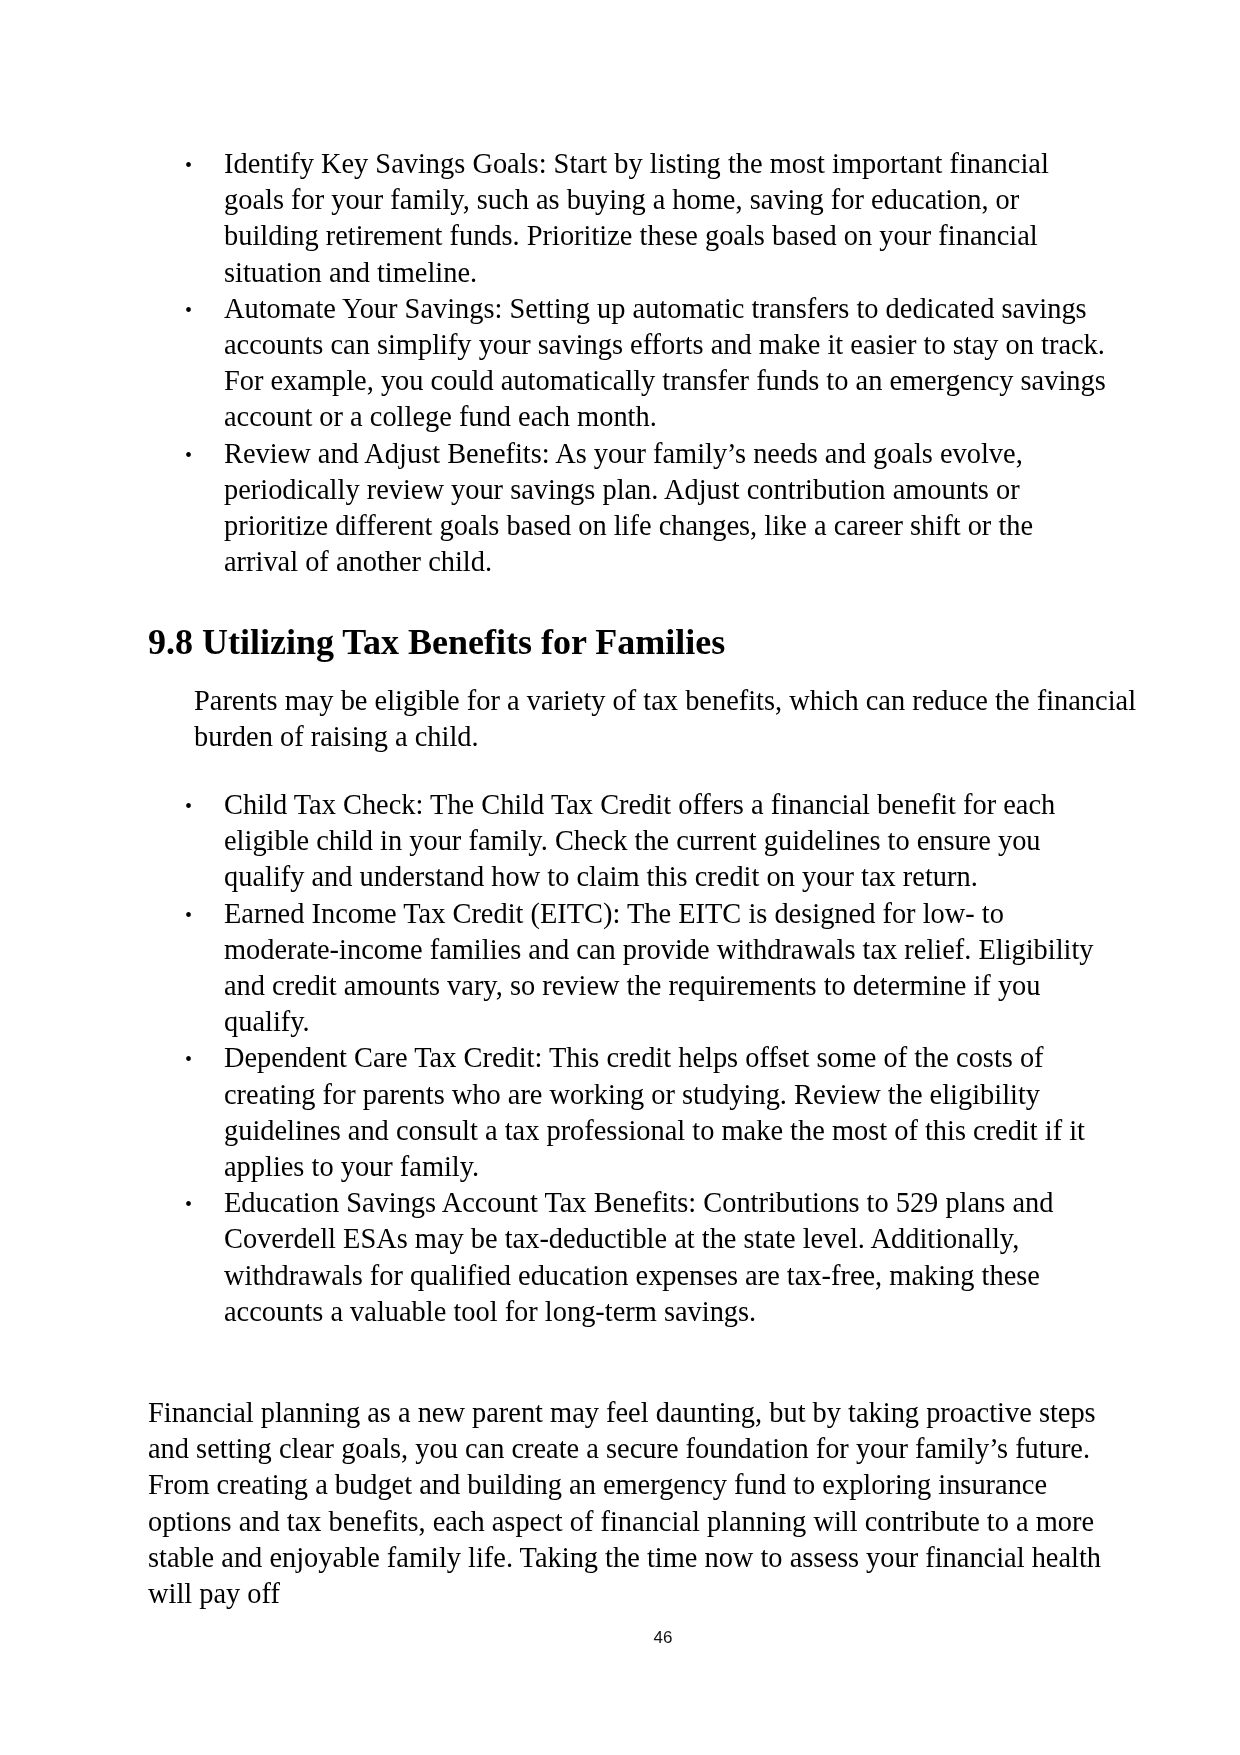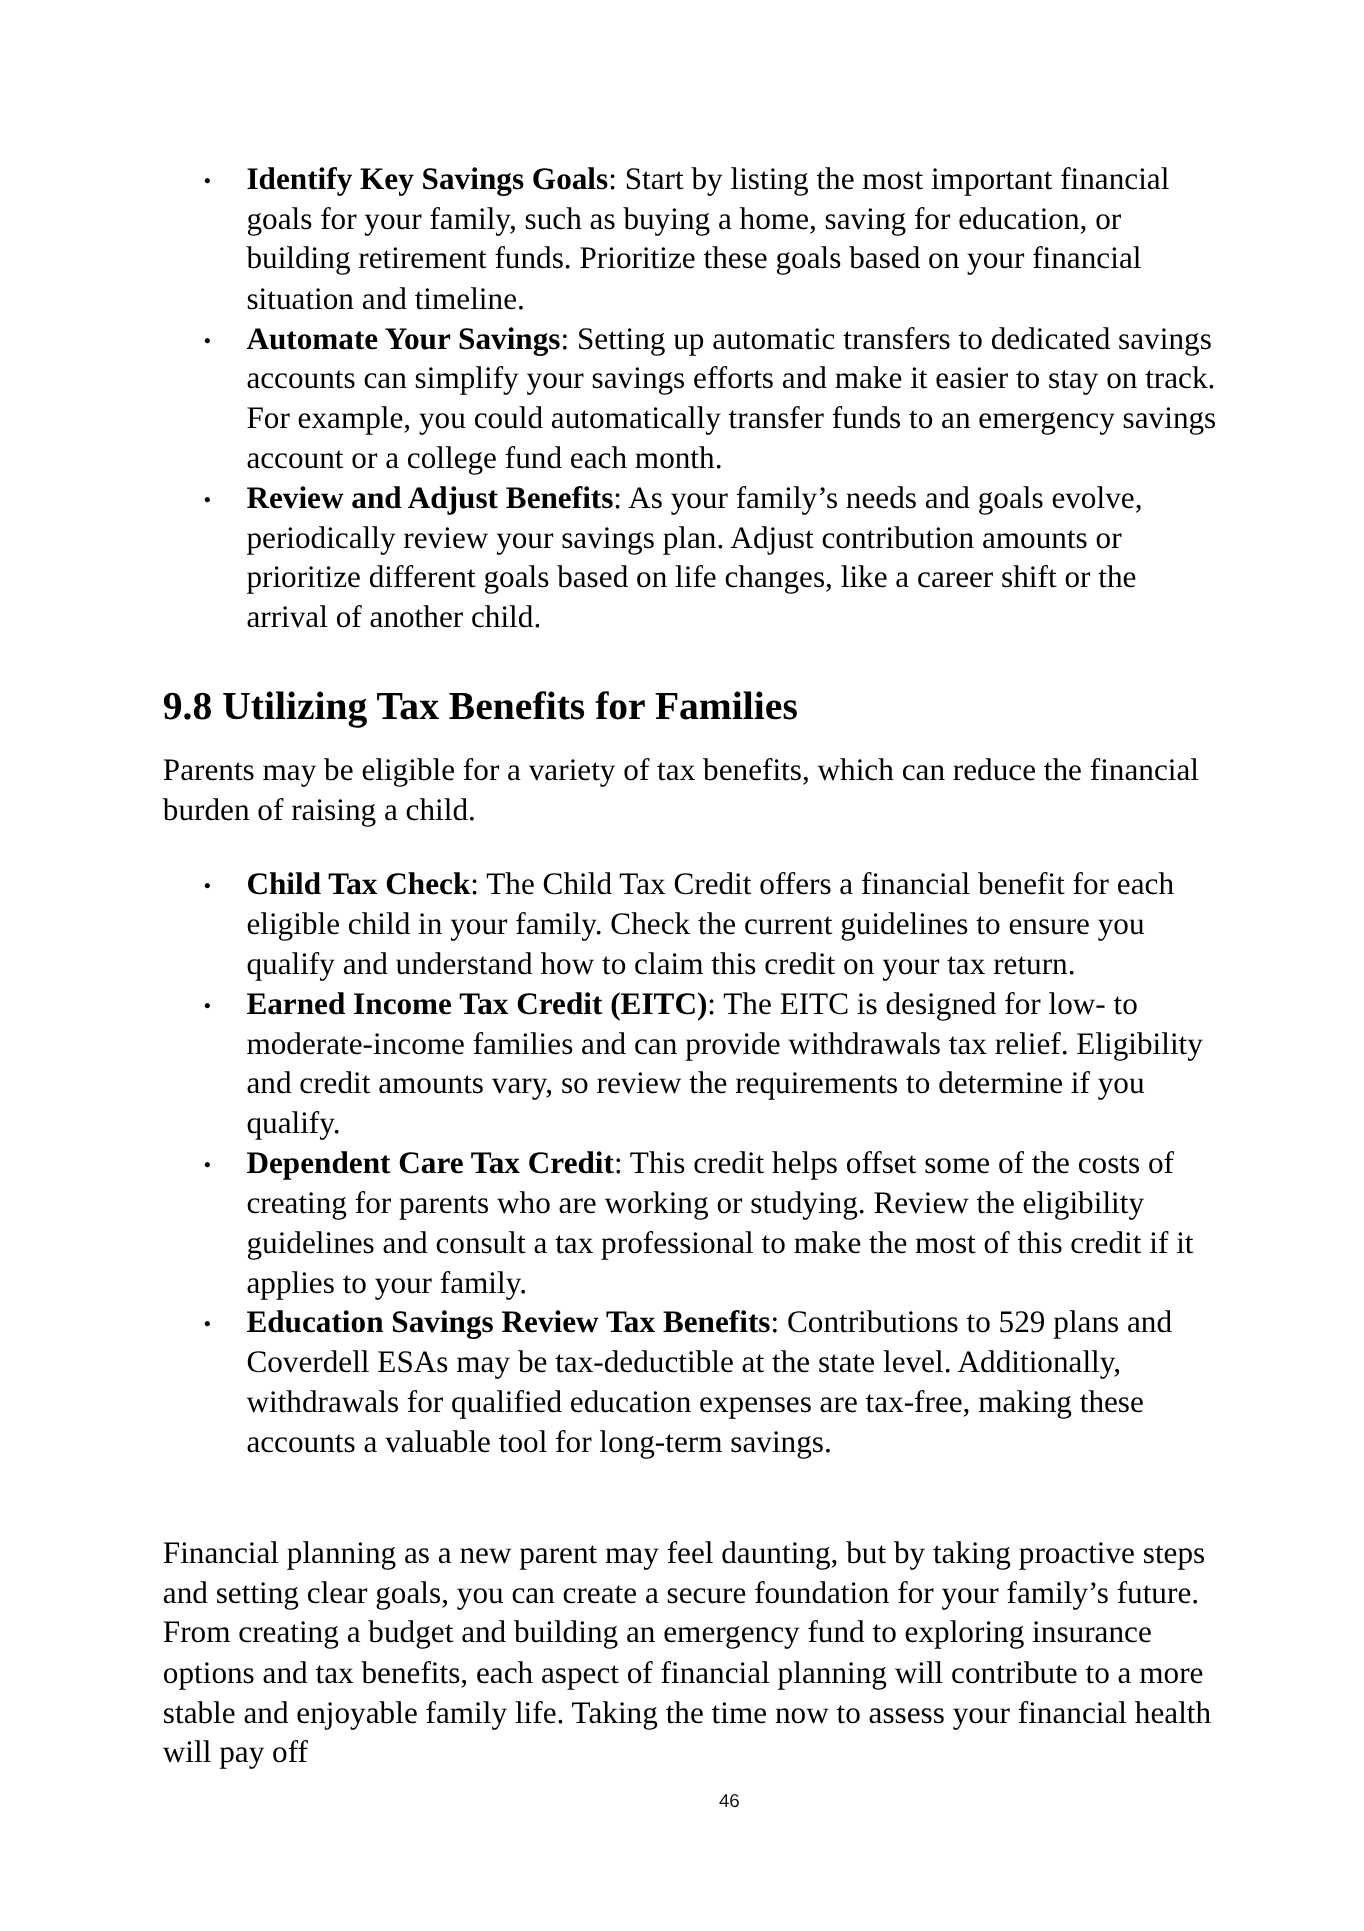--- a/index.html
+++ b/index.html
@@ -3,21 +3,21 @@
 <meta charset="utf-8">
 <style>
   html, body { margin: 0; padding: 0; background: #ffffff; }
   body { width: 1240px; height: 1755px; position: relative; overflow: hidden;
          font-family: "Liberation Serif", serif; color: #000; }
   .page { position: absolute; left: 0; top: 0; width: 1240px; height: 1755px; }
   .text-block { position: absolute; left: 148px; width: 960px; }
   .bullets { list-style: none; margin: 0; padding: 0; }
   .bullet-item { position: relative; padding-left: 76px; font-size: 28.4px; line-height: 36.2px; }
   .bullet-dot { position: absolute; left: 37px; top: 0; font-size: 20px; line-height: 38px; }
-  .term { font-weight: bold; }
+  .term { font-weight: normal; }
   .heading { position: absolute; left: 148px; top: 620px; margin: 0; font-size: 36px;
              font-weight: bold; line-height: 44px; }
   .para { margin: 0; font-size: 28.4px; line-height: 36.2px; }
   .page-number { position: absolute; left: 0; width: 1240px; top: 1628px; text-align: center;
                  font-family: "Liberation Sans", sans-serif; font-size: 17px; color: #111; padding-left: 43px; }
 </style>
 </head>
 <body>
 
 <div class="page">
@@ -31,37 +31,37 @@
         <span class="bullet-dot">•</span><span class="term">Automate Your Savings</span><span>: Setting up automatic transfers to dedicated savings accounts can simplify your savings efforts and make it easier to stay on track. For example, you could automatically transfer funds to an emergency savings account or a college fund each month.</span>
       </li>
       <li class="bullet-item">
         <span class="bullet-dot">•</span><span class="term">Review and Adjust Benefits</span><span>: As your family’s needs and goals evolve, periodically review your savings plan. Adjust contribution amounts or prioritize different goals based on life changes, like a career shift or the arrival of another child.</span>
       </li>
     </ul>
   </div>
 
   <h2 class="heading">9.8 Utilizing Tax Benefits for Families</h2>
 
-  <div class="text-block" style="top:683px;">
+  <div class="text-block" style="top:683px;margin-left:46px;">
     <p class="para">Parents may be eligible for a variety of tax benefits, which can reduce the financial burden of raising a child.</p>
   </div>
 
   <div class="text-block" style="top:787px;">
     <ul class="bullets">
       <li class="bullet-item">
         <span class="bullet-dot">•</span><span class="term">Child Tax Check</span><span>: The Child Tax Credit offers a financial benefit for each eligible child in your family. Check the current guidelines to ensure you qualify and understand how to claim this credit on your tax return.</span>
       </li>
       <li class="bullet-item">
         <span class="bullet-dot">•</span><span class="term">Earned Income Tax Credit (EITC)</span><span>: The EITC is designed for low- to moderate-income families and can provide withdrawals tax relief. Eligibility and credit amounts vary, so review the requirements to determine if you qualify.</span>
       </li>
       <li class="bullet-item">
         <span class="bullet-dot">•</span><span class="term">Dependent Care Tax Credit</span><span>: This credit helps offset some of the costs of creating for parents who are working or studying. Review the eligibility guidelines and consult a tax professional to make the most of this credit if it applies to your family.</span>
       </li>
       <li class="bullet-item">
-        <span class="bullet-dot">•</span><span class="term">Education Savings Review Tax Benefits</span><span>: Contributions to 529 plans and Coverdell ESAs may be tax-deductible at the state level. Additionally, withdrawals for qualified education expenses are tax-free, making these accounts a valuable tool for long-term savings.</span>
+        <span class="bullet-dot">•</span><span class="term">Education Savings Account Tax Benefits</span><span>: Contributions to 529 plans and Coverdell ESAs may be tax-deductible at the state level. Additionally, withdrawals for qualified education expenses are tax-free, making these accounts a valuable tool for long-term savings.</span>
       </li>
     </ul>
   </div>
 
   <div class="text-block" style="top:1395px;">
     <p class="para">Financial planning as a new parent may feel daunting, but by taking proactive steps and setting clear goals, you can create a secure foundation for your family’s future. From creating a budget and building an emergency fund to exploring insurance options and tax benefits, each aspect of financial planning will contribute to a more stable and enjoyable family life. Taking the time now to assess your financial health will pay off</p>
   </div>
 
   <div class="page-number">46</div>
 </div>

